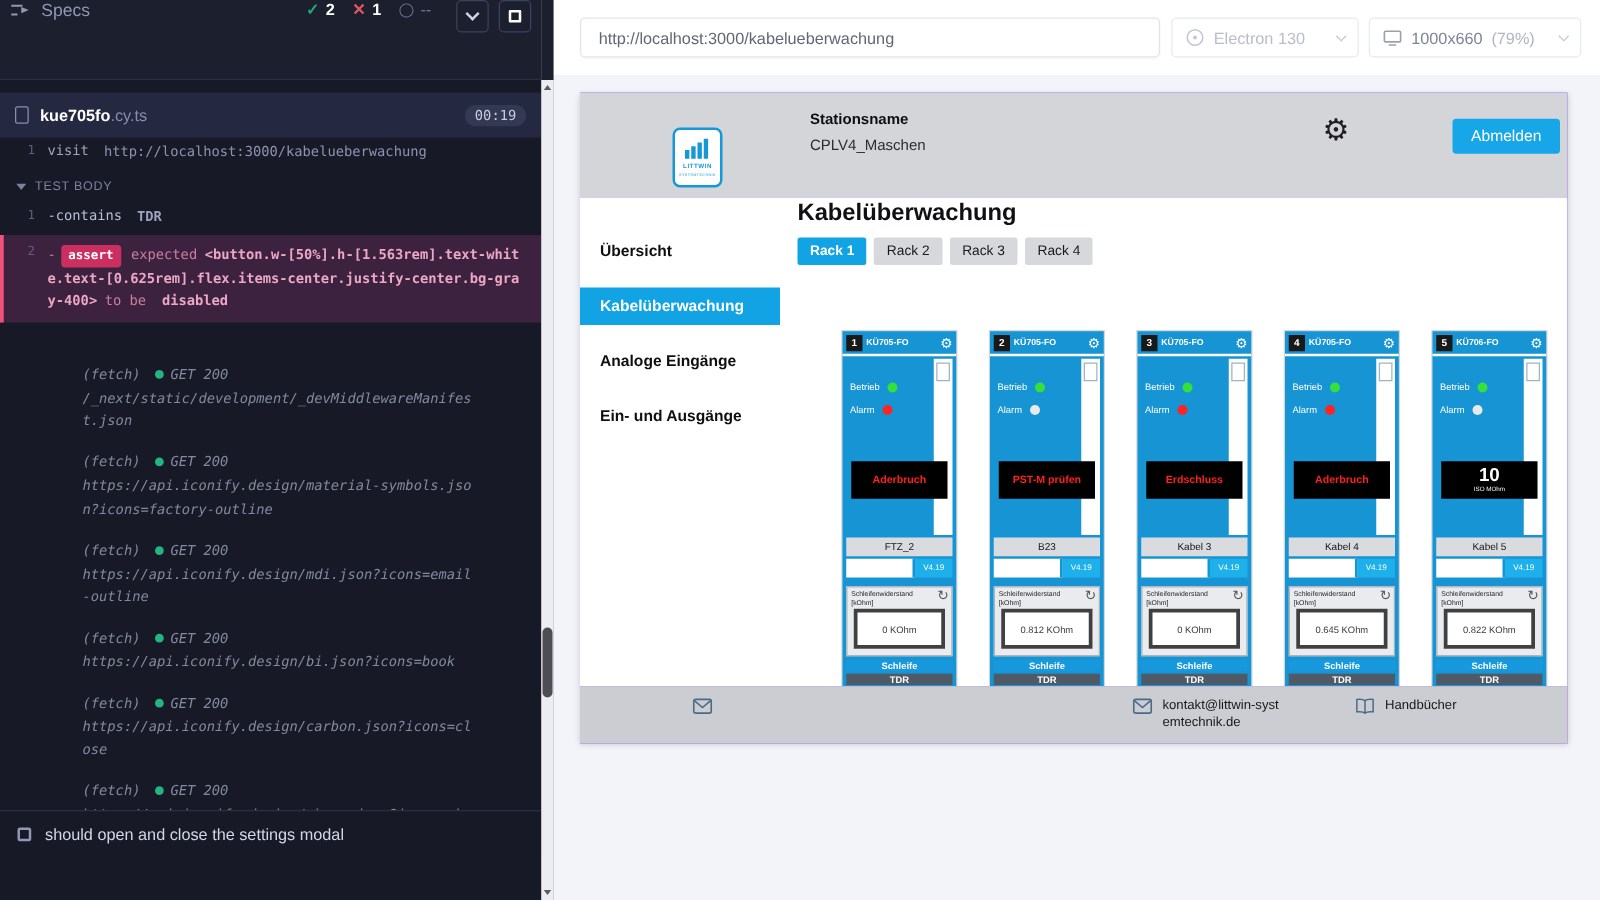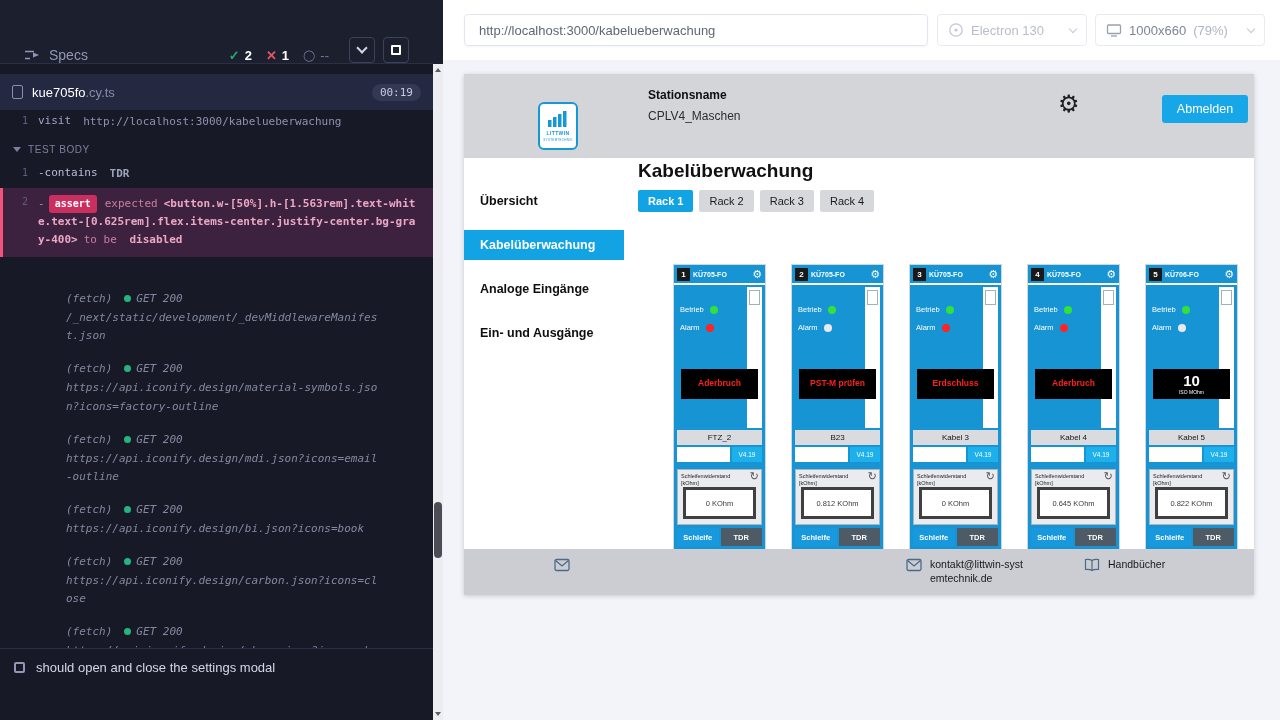--- a/index.html
+++ b/index.html
@@ -1,36 +1,36 @@
 <!DOCTYPE html>
 <html><head>
 <meta charset="utf-8">
 <style>
   * { margin:0; padding:0; box-sizing:border-box; }
   html,body { width:1280px; height:720px; overflow:hidden; font-family:"Liberation Sans",sans-serif; background:#f3f4f9; }
 
   
   .left-panel { position:absolute; left:0; top:0; width:433px; height:720px; background:#171a26; }
-  .lp-header { position:absolute; top:0; left:0; right:0; height:64px; background:#1c1f2e; border-bottom:1px solid #2b2f45; display:flex; align-items:flex-end; padding:0 24px; }
+  .lp-header { position:absolute; top:0; left:0; right:0; height:64px; background:#1c1f2e; border-bottom:1px solid #2b2f45; display:flex; align-items:flex-start; padding:0 8px; }
   .specs-btn { display:flex; align-items:center; gap:8px; color:#9297b5; font-size:14px; cursor:pointer; }
   .stats { margin-left:auto; display:flex; align-items:center; gap:14px; margin-right:12px; font-size:13px; }
   .stat { display:flex; align-items:center; gap:5px; }
   .stat .ic-pass { color:#1fa971; font-weight:700; }
   .stat .ic-fail { color:#e45563; font-weight:700; }
   .stat b { color:#fff; font-weight:700; }
   .stat.pending { color:#747a99; }
   .stat .ic-pend { color:#747a99; font-size:11px; }
   .sq-btn { width:26px; height:26px; border:1px solid #3c415c; border-radius:4px; background:transparent; margin-left:8px; display:flex; align-items:center; justify-content:center; cursor:pointer; }
   .chev-down { width:8px; height:8px; border-right:2px solid #cfd3e4; border-bottom:2px solid #cfd3e4; transform:rotate(45deg); margin-top:-4px; }
   .stop-ic { width:10px; height:10px; border:2px solid #fff; border-radius:1px; }
 
   .spec-row { position:absolute; top:74px; left:0; right:0; height:36px; background:#242941; display:flex; align-items:center; padding:0 12px; }
   .file-ic { width:11px; height:14px; border:1.5px solid #8a8fae; border-radius:2px; margin-right:9px; }
   .spec-name { font-size:13px; }
-  .spec-name b { color:#fff; font-weight:400; }
+  .spec-name b { color:#fff; font-weight:700; }
   .spec-name i { color:#878ca9; font-style:normal; }
   .timer { margin-left:auto; background:#333952; color:#c7cbde; font-size:11px; font-family:"DejaVu Sans Mono",monospace; padding:2px 8px; border-radius:9px; }
 
   .log { position:absolute; top:110px; left:0; right:0; bottom:72px; overflow:hidden; font-family:"DejaVu Sans Mono",monospace; font-size:11px; }
   .cmd-line { display:flex; padding:4px 10px 4px 0; align-items:flex-start; }
   .ln { width:38px; flex:none; text-align:right; padding-right:10px; color:#5b6080; font-size:10px; padding-top:1px; }
   .cmd { color:#b9bdd6; margin-right:12px; white-space:pre; }
   .cmd.muted { color:#9fa4c0; }
   .arg { color:#8d92b0; word-break:break-all; line-height:1.5; }
   .arg.bold { font-weight:700; color:#9ea3bd; }
@@ -122,21 +122,21 @@
   .iso-val { color:#fff; font-size:15px; font-weight:700; line-height:1.1; }
   .iso-unit { color:#fff; font-size:5px; }
   .cable-row { position:absolute; left:3px; right:3px; top:165px; height:15px; background:#d9dbdf; color:#141414; font-size:8px; display:flex; align-items:center; justify-content:center; }
   .ver-row { position:absolute; left:3px; right:3px; top:182px; height:15px; display:flex; }
   .ver-input { flex:1; background:#fff; border-right:2px solid #1794d3; }
   .ver-badge { width:30px; background:#1db0ea; color:#fff; font-size:6.5px; display:flex; align-items:center; justify-content:center; }
   .meas { position:absolute; left:3px; right:3px; top:204px; height:56px; background:#e9ebee; border:1px solid #aeb4ba; padding:3px 3px 0 3px; }
   .meas-label { font-size:5.5px; color:#222; line-height:1.25; width:74%; display:block; }
   .refresh { position:absolute; right:2px; top:1px; color:#555; font-size:11px; line-height:1; cursor:pointer; font-family:"DejaVu Sans",sans-serif; }
   .meas-value { position:absolute; left:5px; right:5px; bottom:5px; height:32px; background:#fff; border:3px solid #404040; display:flex; align-items:center; justify-content:center; font-size:7.5px; color:#3a3a3e; }
-  .btn-row { position:absolute; left:3px; right:3px; bottom:3px; height:18px; display:flex; gap:2px; }
+  .btn-row { position:absolute; left:3px; right:3px; bottom:3px; height:18px; display:flex; gap:2px;flex-direction:column; }
   .btn-row button { flex:1; border:none; color:#fff; font-size:7.5px; font-weight:700; cursor:pointer; font-family:"Liberation Sans",sans-serif; }
   .btn-loop { background:#1899dd; }
   .btn-tdr { background:#4e5a66; }
 
   
   .app-footer { position:absolute; left:0; right:0; bottom:0; height:46px; background:#cccdd2; }
   .foot-group { position:absolute; top:8px; display:flex; gap:8px; }
   .foot-text { font-size:10.5px; color:#17181a; line-height:1.35; }
   .fg1 { left:90px; } .fg1 .foot-text { width:178px; }
   .fg2 { left:300px; } .fg2 .foot-text { width:112px; }

